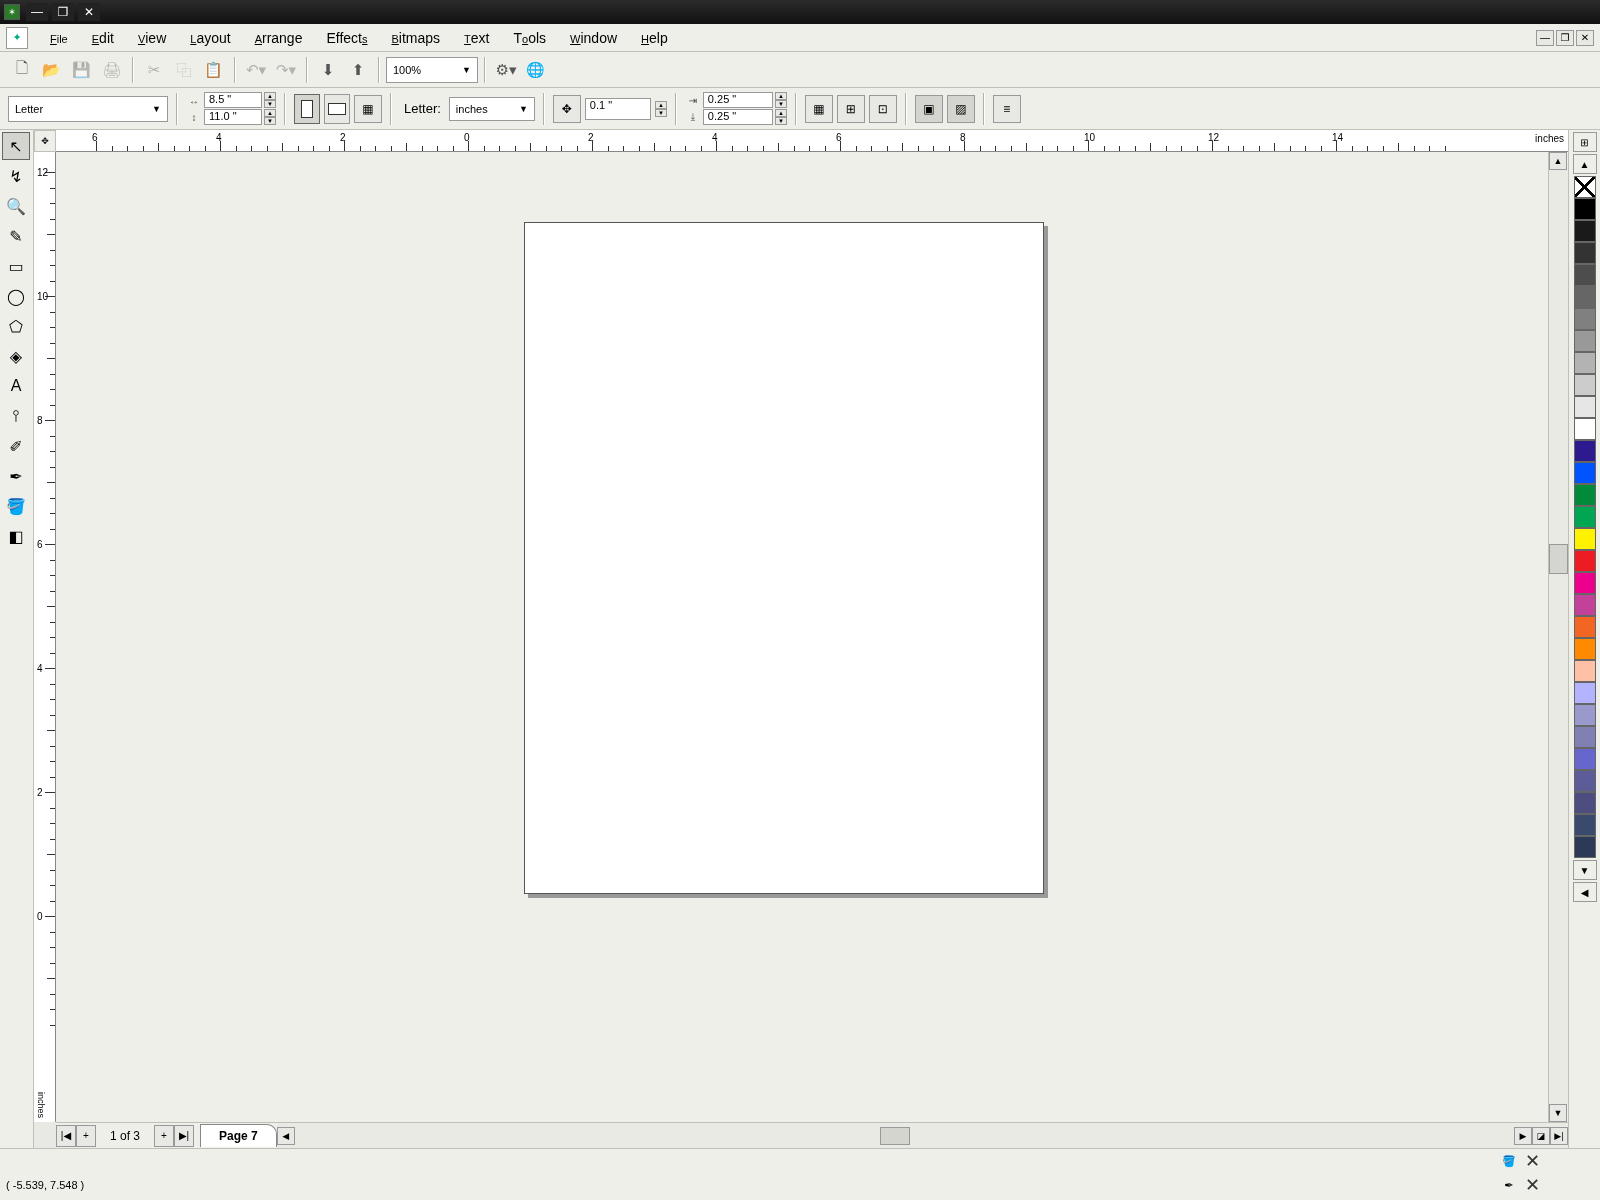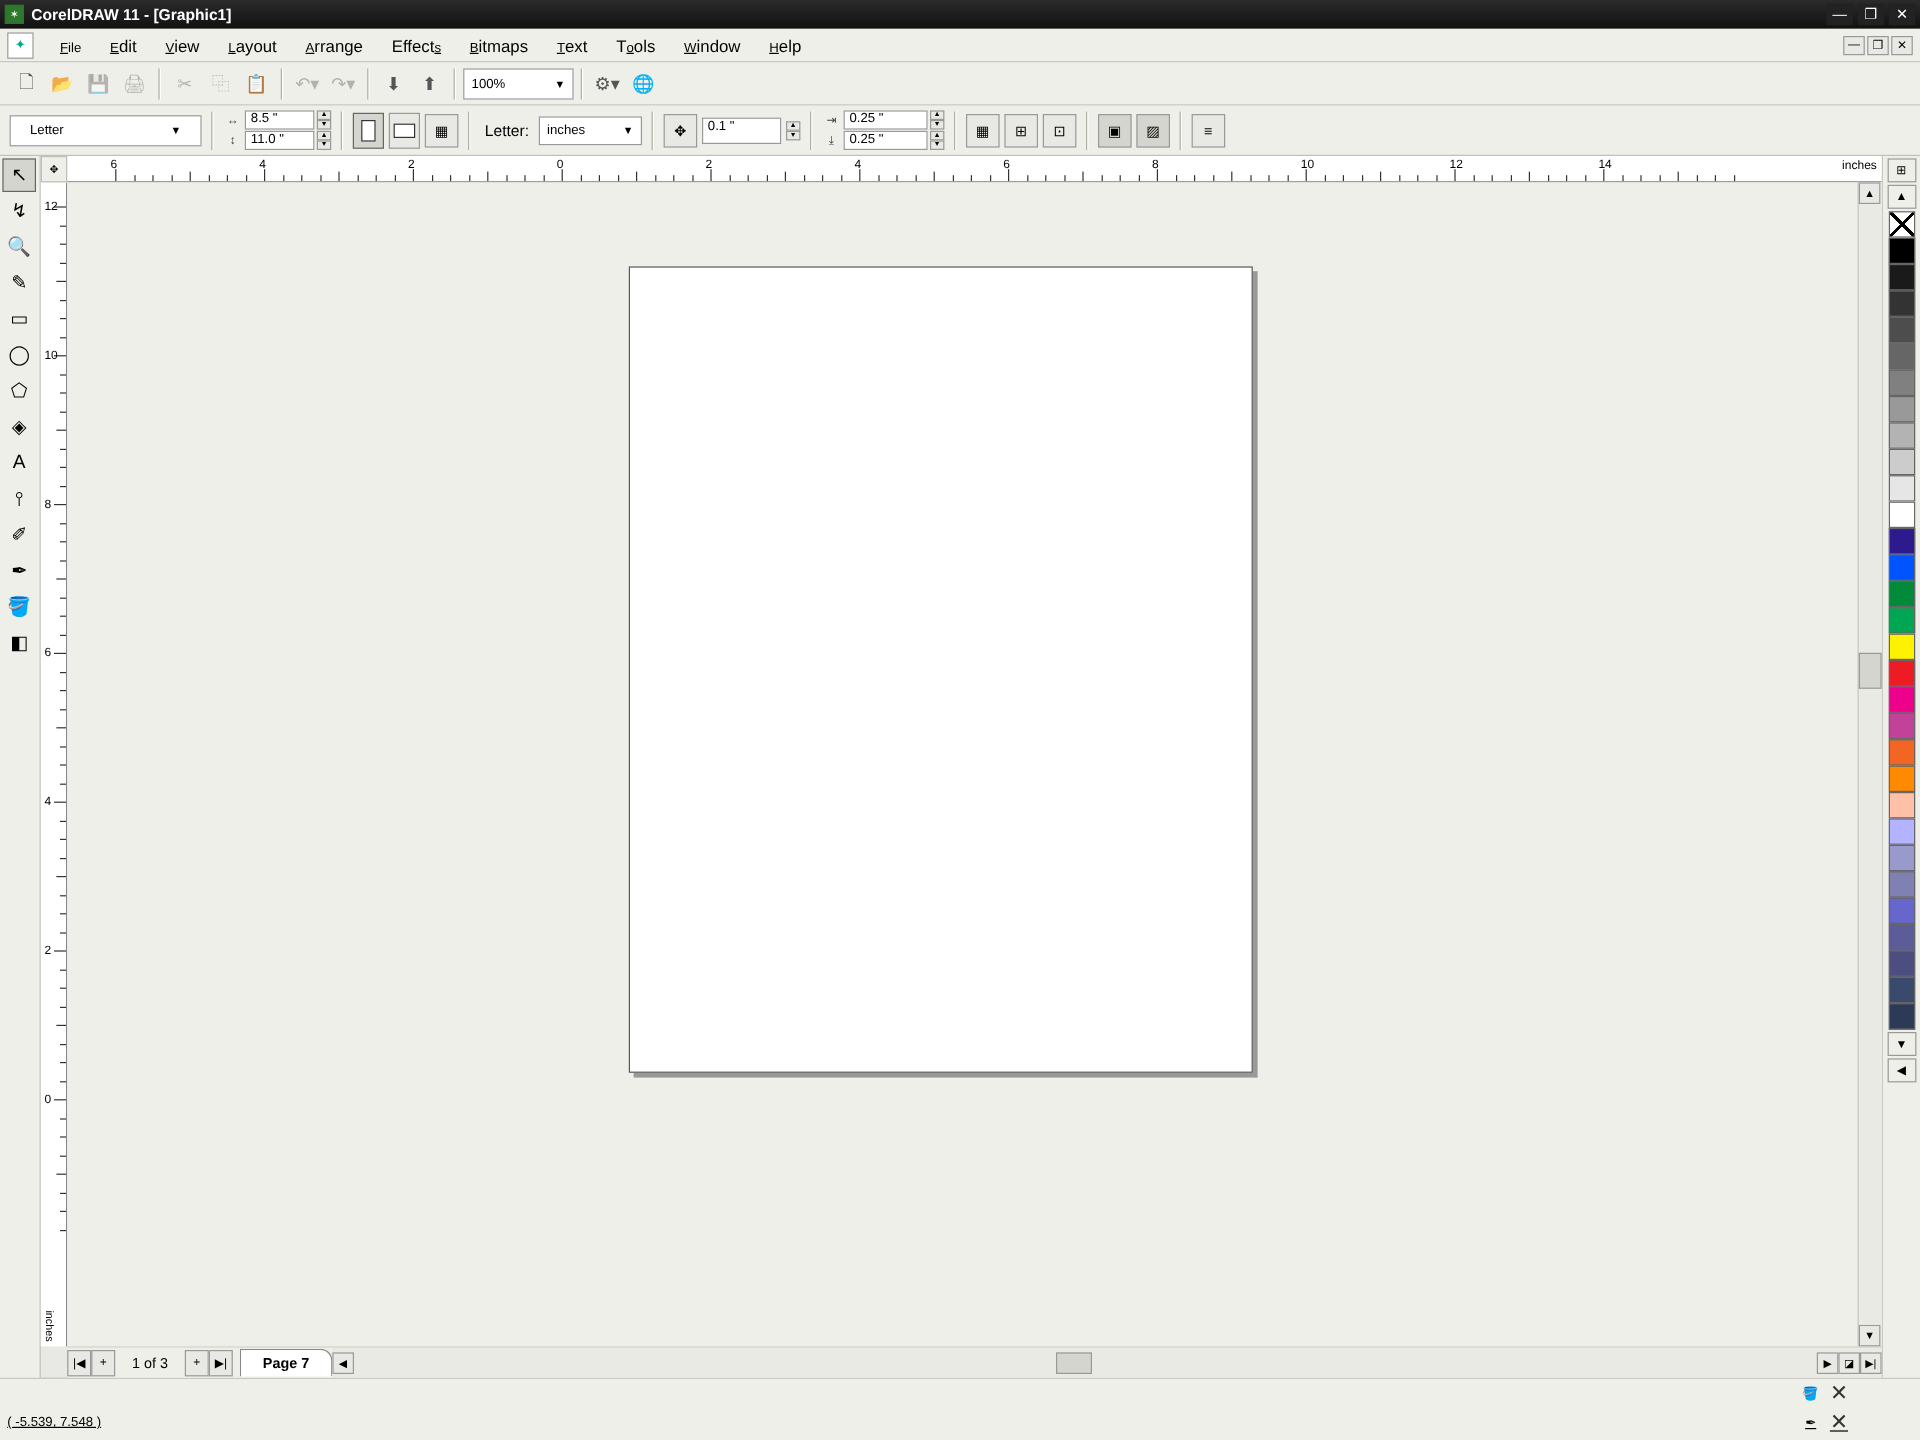--- a/index.html
+++ b/index.html
@@ -23,21 +23,21 @@
 
 
 .toolbar { height:36px; background:#efefe9; border-bottom:1px solid #c0c0b8; display:flex; align-items:center; padding:2px 8px; gap:2px; }
 .tbtn { width:28px; height:28px; border:1px solid transparent; display:flex; align-items:center; justify-content:center; font-size:15px; color:#555; cursor:default; }
 .tsep { width:2px; height:26px; border-left:1px solid #b0b0a8; border-right:1px solid #fff; margin:0 4px; }
 .zoomsel { width:92px; height:26px; border:1px solid #999; background:#fff; display:flex; align-items:center; padding:0 6px; font-size:13px; }
 .zoomsel .arrow { margin-left:auto; font-size:9px; }
 
 
 .propbar { height:42px; background:#efefe9; border-bottom:1px solid #c0c0b8; display:flex; align-items:center; padding:2px 8px; gap:4px; }
-.papersel { width:160px; height:26px; border:1px solid #999; background:#fff; display:flex; align-items:center; padding:0 16px; font-size:13px; }
+.papersel { width:160px; height:26px; border:1px solid #999; background:#fff; display:flex; align-items:center; padding:0 6px; font-size:13px; }
 .papersel .arrow { margin-left:auto; font-size:9px; }
 .dimgroup { display:flex; flex-direction:column; gap:1px; }
 .dimrow { display:flex; align-items:center; gap:2px; }
 .dimicon { width:16px; height:14px; font-size:10px; color:#444; display:flex; align-items:center; justify-content:center; }
 .diminput { width:58px; height:16px; border:1px solid #999; background:#fff; padding:0 4px; font-size:11px; }
 .spinners { display:flex; flex-direction:column; }
 .spinbtn { width:12px; height:8px; border:1px solid #999; background:#e8e8e4; font-size:6px; display:flex; align-items:center; justify-content:center; }
 .orient { width:26px; height:30px; border:1px solid #999; display:flex; align-items:center; justify-content:center; background:#e8e8e4; }
 .orient.active { background:#d5d5cf; border-color:#666; }
 .unitlbl { font-size:13px; padding:0 4px; }
@@ -87,31 +87,30 @@
 
 .palette { width:32px; background:#efefe9; border-left:1px solid #c0c0b8; display:flex; flex-direction:column; align-items:center; padding:2px; gap:0; }
 .palctl { width:24px; height:20px; border:1px solid #999; display:flex; align-items:center; justify-content:center; font-size:10px; margin-bottom:2px; }
 .swatch { width:22px; height:22px; border:1px solid #666; }
 .noneswatch { width:22px; height:22px; border:1px solid #666; background:#fff; position:relative; }
 .noneswatch::after { content:""; position:absolute; left:0; right:0; top:0; bottom:0; background:linear-gradient(to top right, transparent 45%, #000 45%, #000 55%, transparent 55%),linear-gradient(to top left, transparent 45%, #000 45%, #000 55%, transparent 55%); }
 
 
 .statuswrap { height:52px; background:#efefe9; border-top:1px solid #c0c0b8; display:flex; flex-direction:column; }
 .statusrow1 { height:24px; display:flex; align-items:center; justify-content:flex-end; padding-right:60px; gap:6px; }
-.statusrow2 { height:24px; display:flex; align-items:center; padding-left:6px; font-size:13px;text-decoration:underline; }
+.statusrow2 { height:24px; display:flex; align-items:center; padding-left:6px; font-size:13px; }
 .fillicon { width:20px; height:18px; display:flex; align-items:center; justify-content:center; }
 .xicon { font-size:18px; color:#333; }
 .statusright { margin-left:auto; margin-right:60px; display:flex; gap:6px; align-items:center;}
 </style>
 </head>
 <body>
 
 <div class="titlebar">
   <div class="logo">✶</div>
-  <div class="title">CorelDRAW 11 - [Graphic1]</div>
   <div class="winctl">
     <div class="winbtn">—</div>
     <div class="winbtn">❐</div>
     <div class="winbtn">✕</div>
   </div>
 </div>
 
 <div class="menubar">
   <div class="docicon">✦</div>
   <div class="menuitem"><u>F</u><span>ile</span></div>

